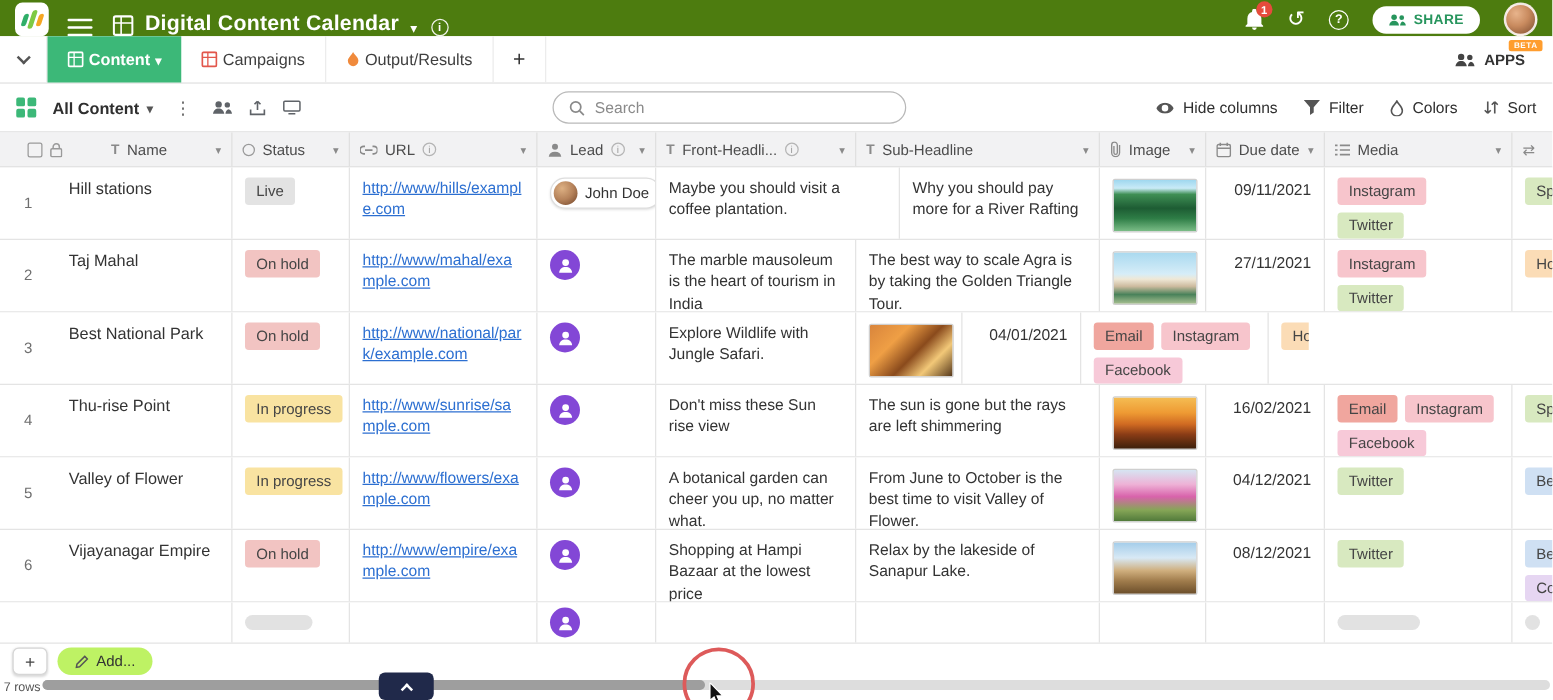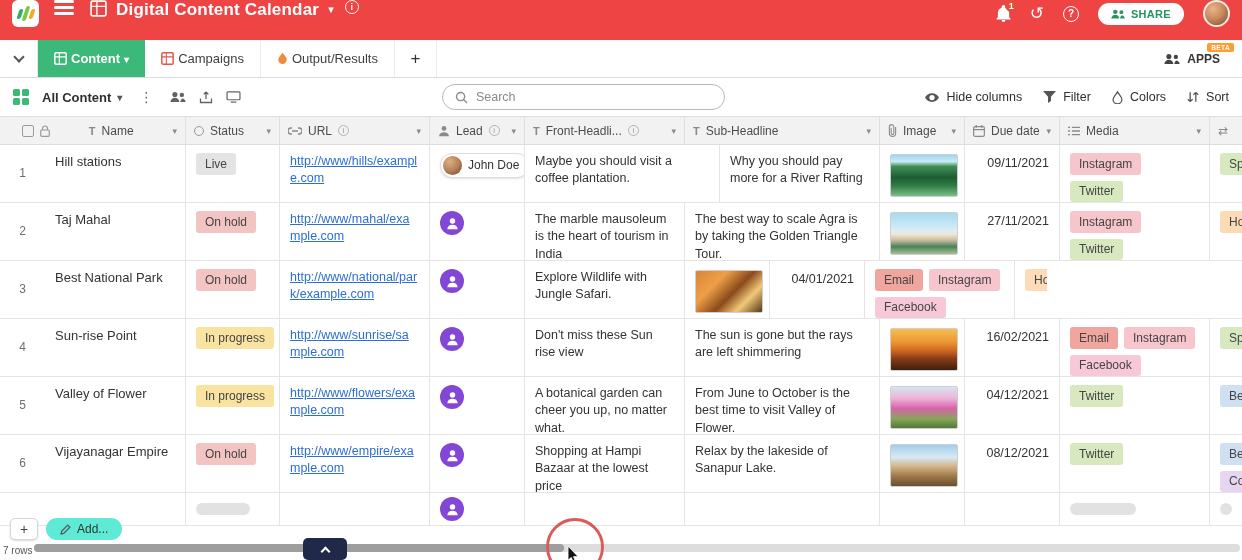--- a/index.html
+++ b/index.html
@@ -1,21 +1,21 @@
 <!DOCTYPE html>
 <html><head>
 <meta charset="utf-8">
 <style>
 *{box-sizing:border-box;margin:0;padding:0}
 html,body{width:1242px;height:560px}
 body{font-family:"Liberation Sans",sans-serif;background:#fff;overflow:hidden}
 .app{position:relative;width:1242px;height:560px;overflow:hidden}
 
 
-.topbar{height:40px;background:#ef4444;display:flex;align-items:flex-start;padding:0 12px;color:#fff}
+.topbar{height:29px;background:#4d7c0f;display:flex;align-items:flex-end;padding:0 12px;color:#fff}
 .logo{width:27px;height:27px;background:#fff;border-radius:6px;display:flex;align-items:center;justify-content:center;gap:2px;margin-right:15px;cursor:pointer}
 .logo i{display:block;width:4px;border-radius:2px;transform:skewX(-18deg)}
 .logo i:nth-child(1){background:#2fae68;height:10px}
 .logo i:nth-child(2){background:#7ec944;height:15px}
 .logo i:nth-child(3){background:#f5a623;height:10px}
 .burger{width:20px;display:flex;flex-direction:column;gap:3.5px;margin-right:16px;cursor:pointer}
 .burger i{height:2.5px;background:#fff;border-radius:2px;display:block}
 .ticon{margin-right:9px;display:flex;align-items:center}
 .title{font-size:17px;font-weight:bold;letter-spacing:.2px}
 .cdn::after{content:"▾"}
@@ -106,21 +106,21 @@
 .due{display:block;text-align:right;margin-top:2px}
 .tags{display:flex;flex-wrap:wrap;gap:6px;align-content:flex-start}
 .tags.vert{flex-direction:column;align-items:flex-start;flex-wrap:nowrap}
 .row7{height:33px}
 .row7 .cell{display:flex;align-items:center;padding:0 10px}
 .ph{display:inline-block;height:12px;border-radius:6px;background:#e2e2e2}
 
 
 .addbar{position:absolute;left:10px;top:518px;display:flex;gap:8px;align-items:center}
 .add-plus{width:28px;height:22px;background:#fff;border:1px solid #d6d6d6;border-radius:5px;box-shadow:0 1px 2px rgba(0,0,0,.15);font-size:14px;color:#444;cursor:pointer;font-family:inherit;line-height:1}
-.add-edit{display:flex;align-items:center;gap:6px;background:#5eead4;border:none;border-radius:12px;padding:4px 14px;font-size:12px;color:#333;cursor:pointer;font-family:inherit}
+.add-edit{display:flex;align-items:center;gap:6px;background:#bef264;border:none;border-radius:12px;padding:4px 14px;font-size:12px;color:#333;cursor:pointer;font-family:inherit}
 .rowcount{position:absolute;left:3px;top:545px;font-size:10px;color:#555}
 .hscroll{position:absolute;left:34px;right:2px;top:544px;height:8px;background:#ddd;border-radius:4px;cursor:pointer}
 .hthumb{position:absolute;left:0;top:0;height:8px;width:530px;background:#9e9e9e;border-radius:4px;cursor:grab}
 .upbtn{position:absolute;left:303px;top:538px;width:44px;height:22px;background:#20294a;border-radius:5px;display:flex;align-items:center;justify-content:center;cursor:pointer}
 .upbtn .chev{border-color:#fff;transform:rotate(135deg);margin-top:4px;width:7px;height:7px}
 .cursor-ring{position:absolute;left:546px;top:518px;width:58px;height:58px;border:3px solid #dd5a5a;border-radius:50%;pointer-events:none}
 .cursor{position:absolute;left:567px;top:546px;pointer-events:none}
 </style>
 </head>
 <body>
@@ -468,21 +468,21 @@
           </div>
     <div class="cell c-extra">
             <span class="tags vert">
               <span class="pill" style="background: rgb(251, 220, 182);">Ho</span>
             </span>
           </div>
   </div>
 
   <div class="row">
     <div class="cell c-num">4</div>
-    <div class="cell c-name"><span class="nm">Sun-rise Point</span></div>
+    <div class="cell c-name"><span class="nm">Thu-rise Point</span></div>
     <div class="cell c-status"><span class="pill st" style="background: rgb(249, 227, 161);">In progress</span></div>
     <div class="cell c-url">
             <a class="url">http://www/sunrise/sample.com</a>
           </div>
     <div class="cell c-lead">
       
       <span class="avatar-purple">
         <svg width="13" height="13" viewBox="0 0 12 12" fill="#fff">
                 <circle cx="6" cy="3.7" r="2.5"></circle>
                 <path d="M1.2 11.2c.3-2.7 2.1-4.1 4.8-4.1s4.5 1.4 4.8 4.1z"></path>

